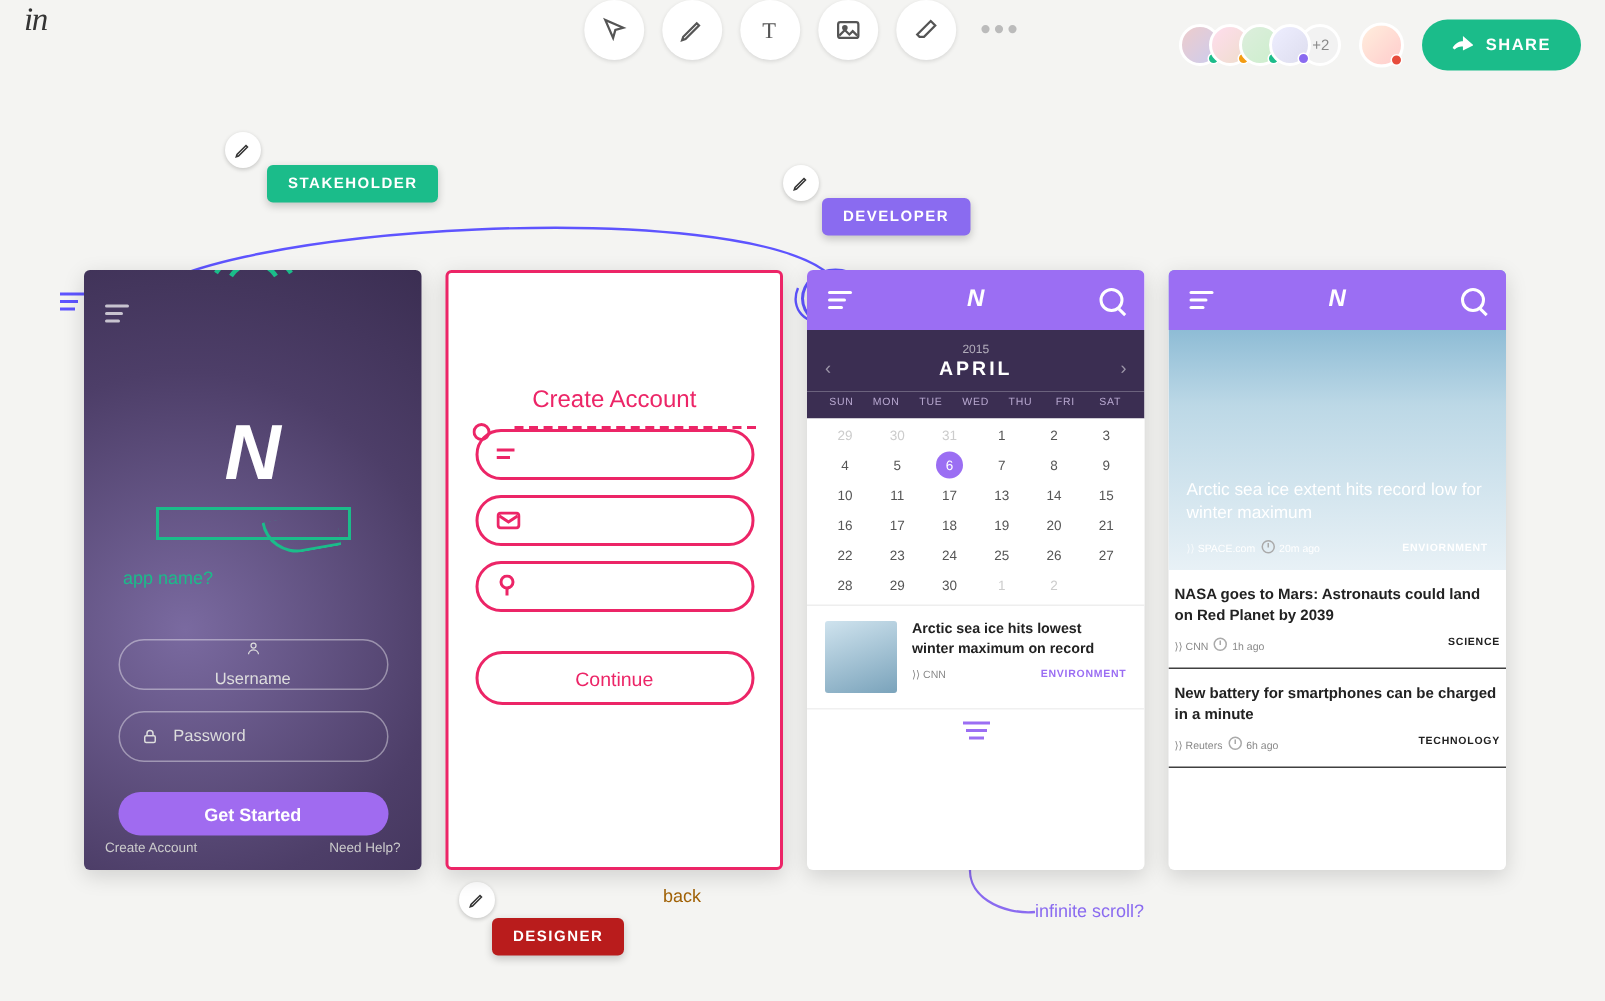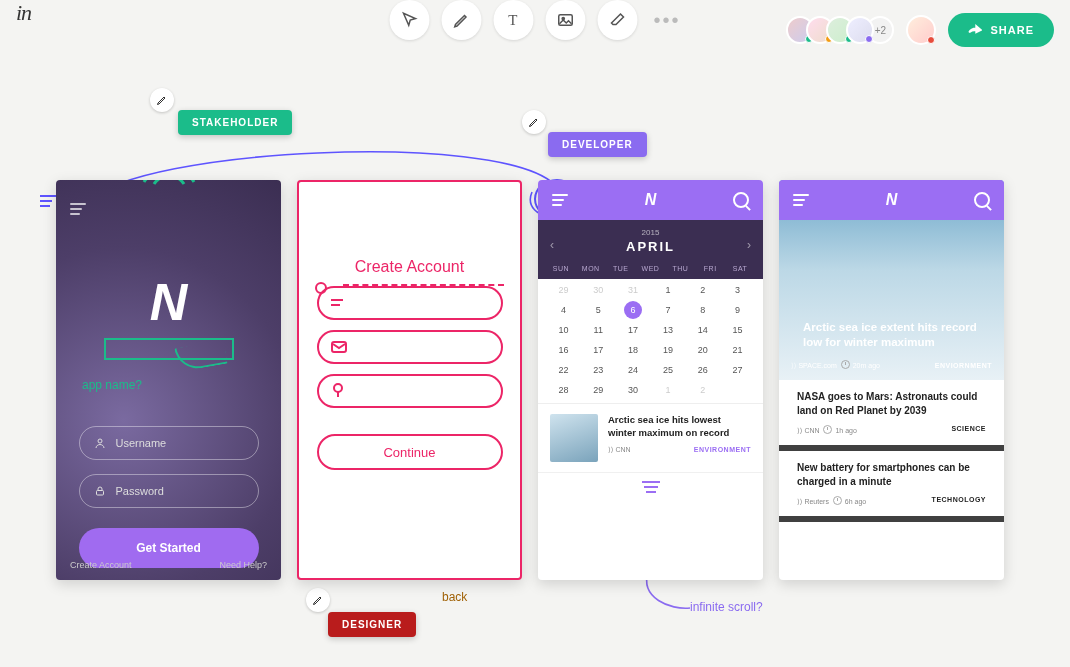--- a/index.html
+++ b/index.html
@@ -41,22 +41,22 @@
 .f1 .ham { position: absolute; top: 20px; left: 14px; opacity: .7; }
 .ham span { display: block; width: 16px; height: 2px; background: #fff; margin: 3px 0; border-radius: 1px; }
 .ham span:nth-child(2){ width: 12px; }
 .ham span:nth-child(3){ width: 10px; }
 .n-logo { margin-top: 92px; font-size: 52px; font-weight: 900; font-style: italic; color: #fff; position: relative; }
 .n-arcs { position: absolute; top: -28px; left: 50%; transform: translateX(-50%); }
 .underline-box { width: 130px; height: 22px; border: 2px solid #1bbc8a; margin-top: 6px; }
 .app-name-note { color: #1bbc8a; font-size: 12px; margin-top: 18px; align-self: flex-start; margin-left: 26px; }
 .note-arrow { width: 50px; height: 24px; border-left: 2px solid #1bbc8a; border-bottom: 2px solid #1bbc8a; border-bottom-left-radius: 30px; position: absolute; left: 120px; top: 164px; transform: rotate(-10deg); }
 .in-field { width: 180px; height: 34px; border: 1px solid rgba(255,255,255,.4); border-radius: 17px; display: flex; align-items: center; gap: 10px; padding: 0 14px; margin-top: 14px; font-size: 11px; color: #ddd; }
-.in-field.first { margin-top: 34px; }
-.cta { width: 180px; height: 40px; border-radius: 20px; background: #a06bf0; color: #fff; border: none; font-size: 12px; font-weight: 600; margin-top: 20px; }
+.in-field.first { margin-top: 34px; flex-direction: column; }
+.cta { width: 180px; height: 29px; border-radius: 20px; background: #a06bf0; color: #fff; border: none; font-size: 12px; font-weight: 600; margin-top: 20px; }
 .f1-footer { position: absolute; bottom: 10px; left: 14px; right: 14px; display: flex; justify-content: space-between; font-size: 9px; color: #ccc; }
 
 
 .f2 { border: 2px solid #ec2567; }
 .sk { color: #ec2567; position: relative; width:100%; height:100%; }
 .sk .ham2 { position:absolute; top:24px; left:16px; }
 .sk .dots { position:absolute; top:26px; left:44px; right:16px; height:2px; border-top:2px dashed #ec2567; }
 .sk h3 { text-align:center; font-size:16px; font-weight:400; margin-top:76px; }
 .sk-field { width: 186px; height: 34px; border:2px solid #ec2567; border-radius: 17px; margin: 10px auto 0; display:flex; align-items:center; padding-left:12px; }
 .sk-field:first-of-type { margin-top: 76px; }
@@ -85,24 +85,24 @@
 .news-meta { display:flex; justify-content:space-between; margin-top:6px; font-size:7px; }
 .news-meta .src { color:#888; }
 .news-meta .tag { color:#9b6ef3; font-weight:700; letter-spacing:.5px; }
 .more-lines { display:flex; flex-direction:column; align-items:center; gap:3px; padding:8px 0; }
 .more-lines span { width:18px; height:2px; background:#9b6ef3; }
 .more-lines span:nth-child(2){width:14px} .more-lines span:nth-child(3){width:10px}
 
 
 .hero { height:200px; background:linear-gradient(180deg,#6aa6c8 0%, #bcd8e6 45%, #e8f1f6 100%); position:relative; color:#fff; }
 .hero .f3-top { background:#9b6ef3; }
-.hero h4 { position:absolute; left:24px; right:12px; bottom:30px; font-size:11.5px; font-weight:700; line-height:1.3; }
+.hero h4 { position:absolute; left:12px; right:12px; bottom:30px; font-size:11.5px; font-weight:400; line-height:1.3; }
 .hero .meta { position:absolute; left:12px; right:12px; bottom:10px; display:flex; justify-content:space-between; font-size:7px; align-items:center; }
 .hero .meta .tag { letter-spacing:.5px; font-weight:700; }
-.art { padding:10px 18px; border-bottom:6px solid #404040; }
+.art { padding:10px 4px; border-bottom:1px solid #404040; }
 .art h5 { font-size:10px; font-weight:700; color:#222; line-height:1.35; }
 .art .news-meta { margin-top:8px; }
 .clock { display:inline-block; width:9px; height:9px; border:1px solid #aaa; border-radius:50%; position:relative; vertical-align:-1px; margin-right:3px; }
 .clock::after { content:""; position:absolute; left:3px; top:1px; width:1px; height:3px; background:#aaa; }
 
 
 .freehand { position:absolute; pointer-events:none; }
 .pv-circle { width:46px; height:40px; border:2px solid #5e54ff; border-radius:50%; position:absolute; }
 .infinite-note { color:#8a6bf0; font-size:12px; position:absolute; }
 .curve { position:absolute; }

